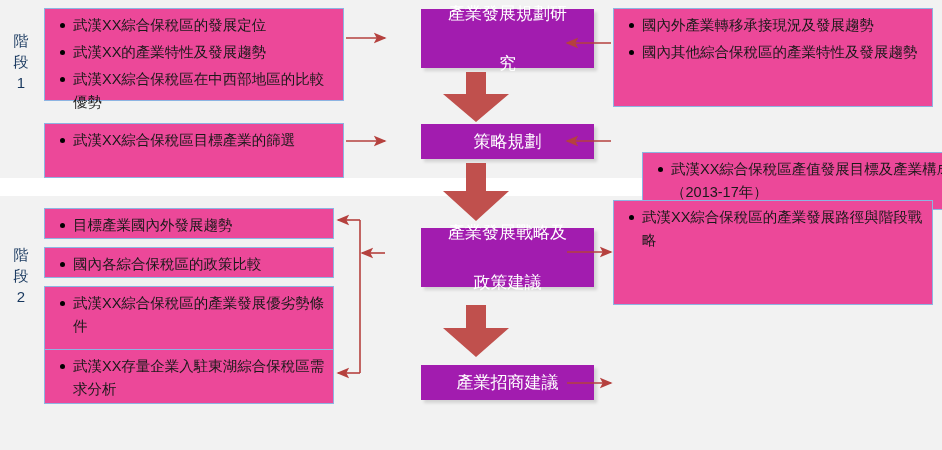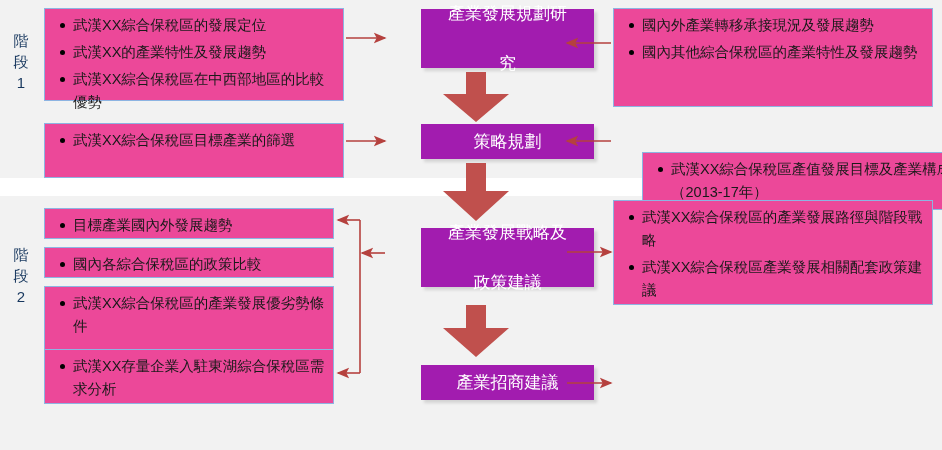--- a/index.html
+++ b/index.html
@@ -188,21 +188,20 @@
     <span><span>產業發展戰略及</span><br><span>政策建議</span></span>
   </div>
 
   <div class="red-box" id="s2-proc-2" style="left:389px; top:365px; width:173px; height:35px;">
     <span>產業招商建議</span>
   </div>
 
   <div class="blue-box" id="s2-right-1" style="left:613px; top:200px; width:320px; height:105px;">
     <ul>
       <li>武漢XX綜合保稅區的產業發展路徑與階段戰略</li>
-      <li>武漢XX綜合保稅區產業發展相關配套政策建議</li>
     </ul>
   </div>
 
 
   <div class="block-arrow" style="left:443px; top:72px;">
     <svg width="66" height="50" viewBox="0 0 66 50">
       <polygon points="23,0 43,0 43,22 66,22 33,50 0,22 23,22" fill="#C0504D"></polygon>
     </svg>
   </div>
 

